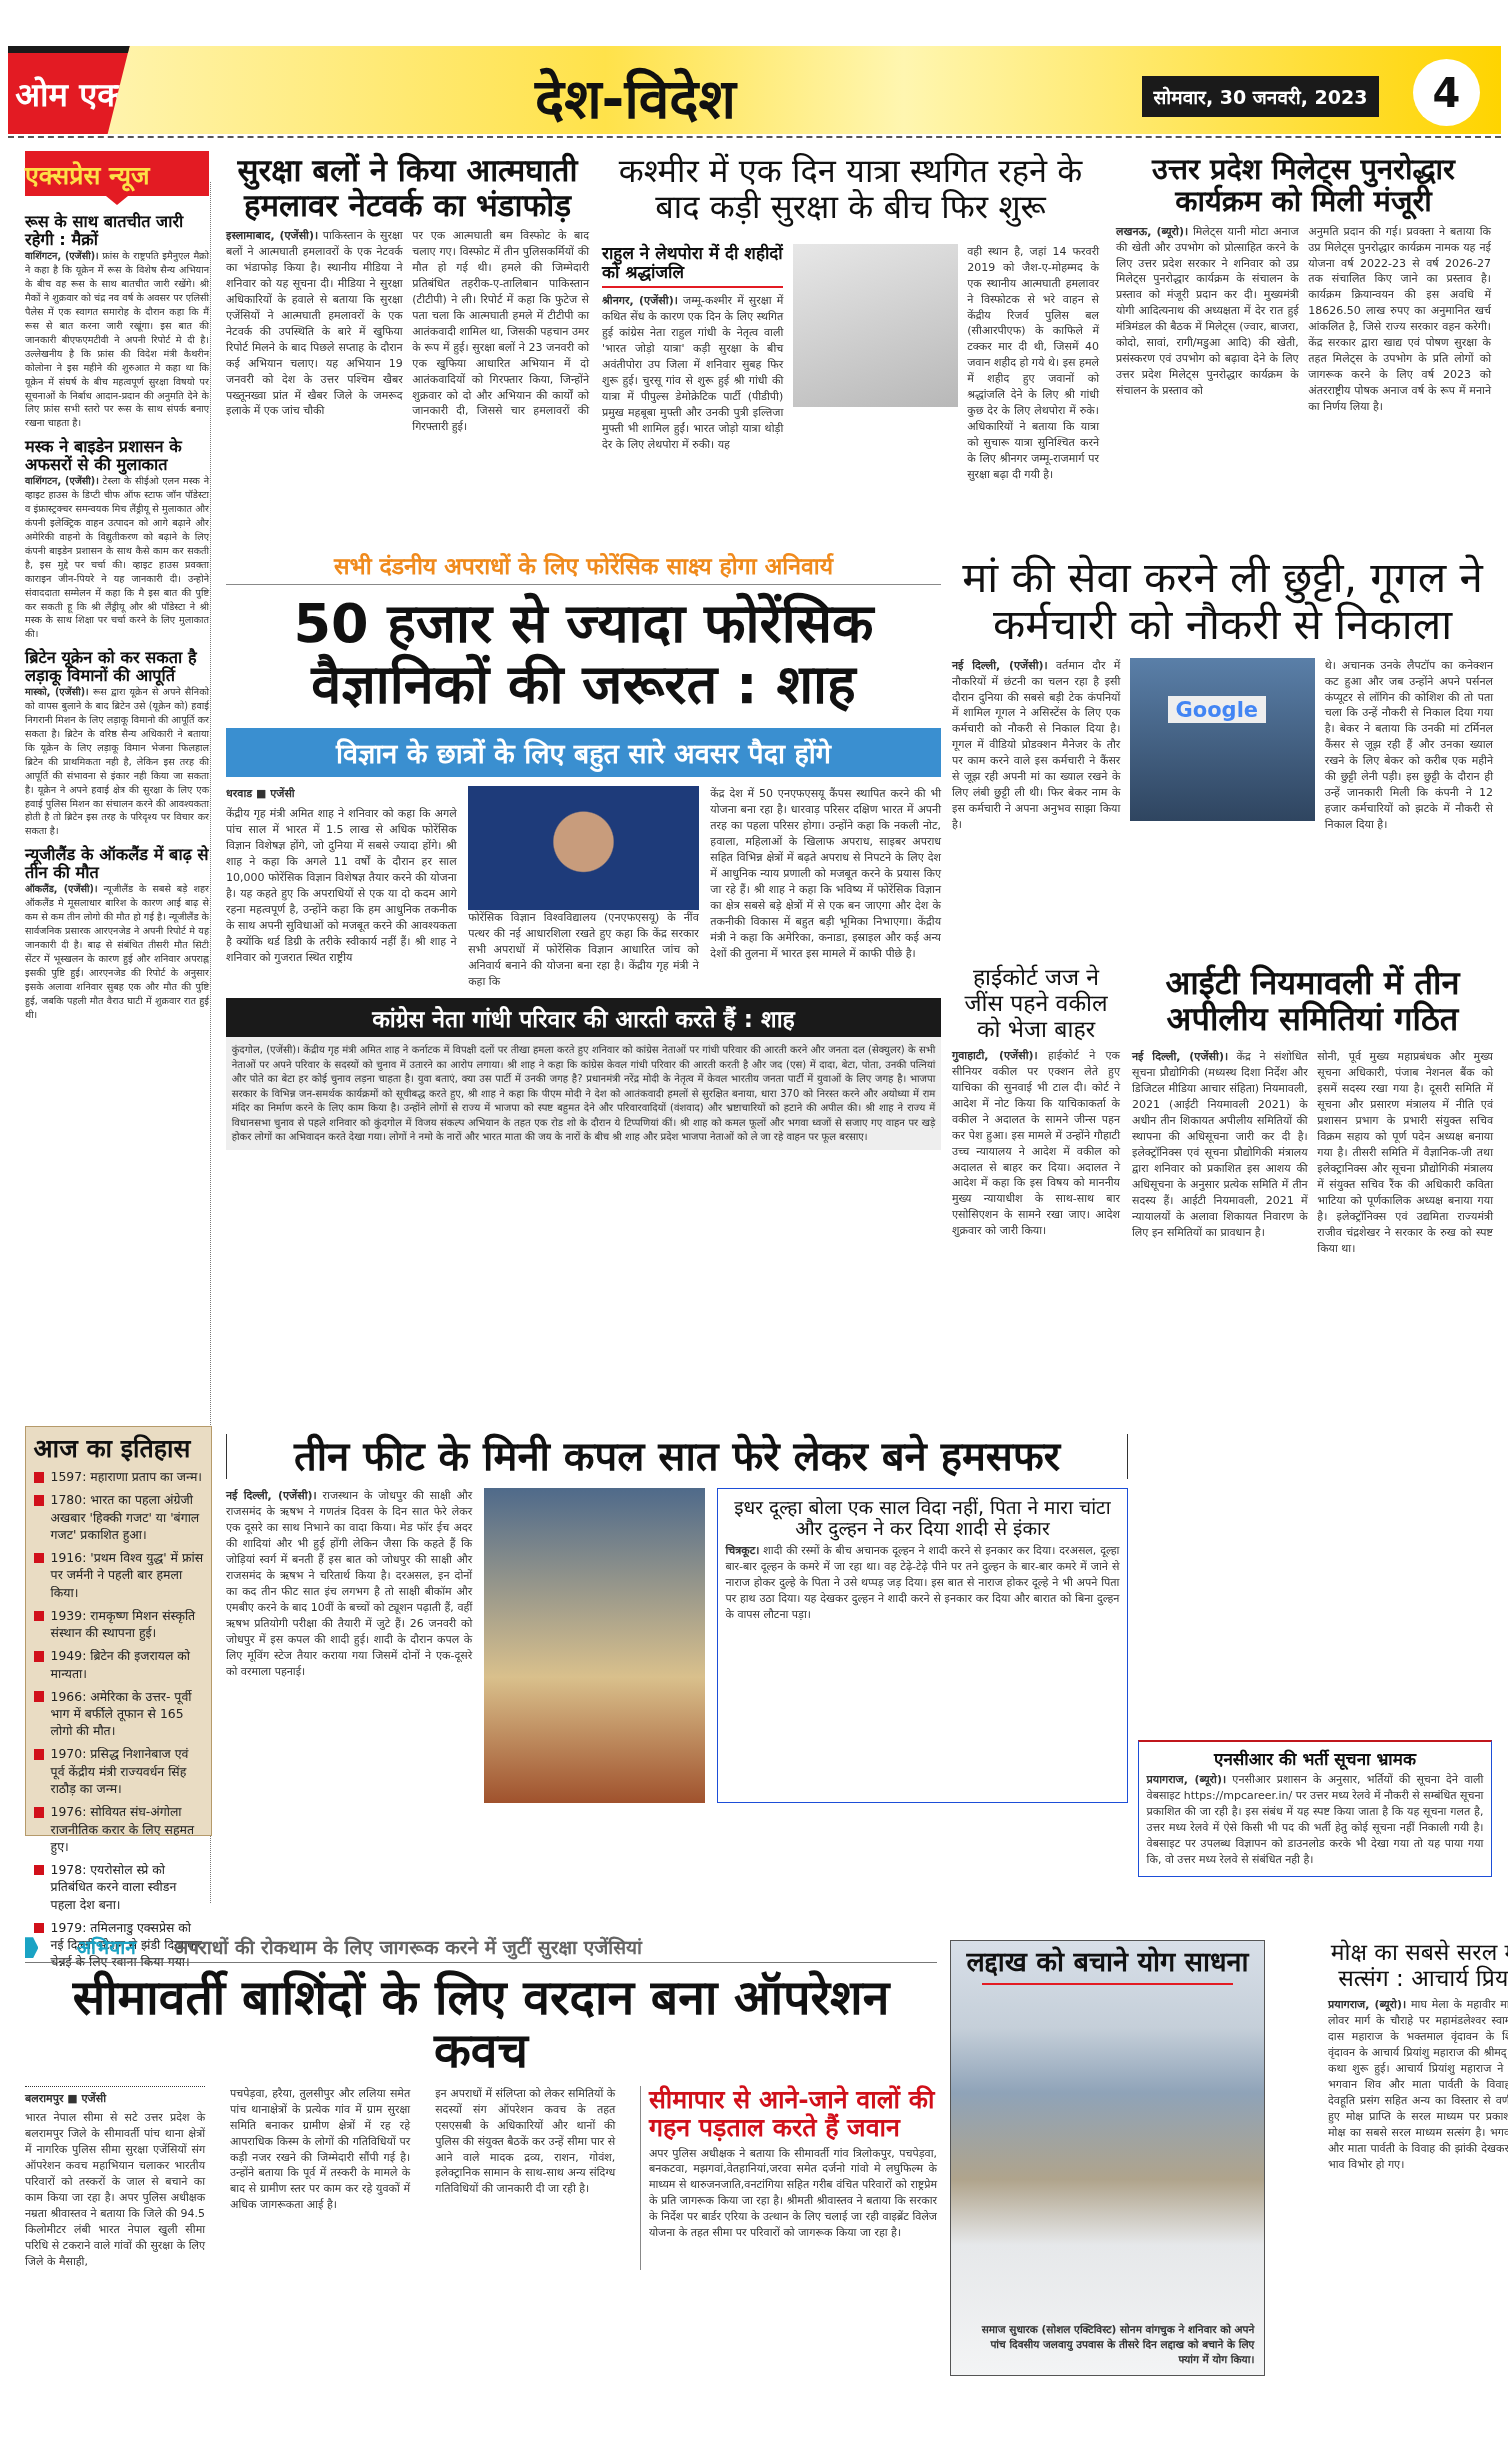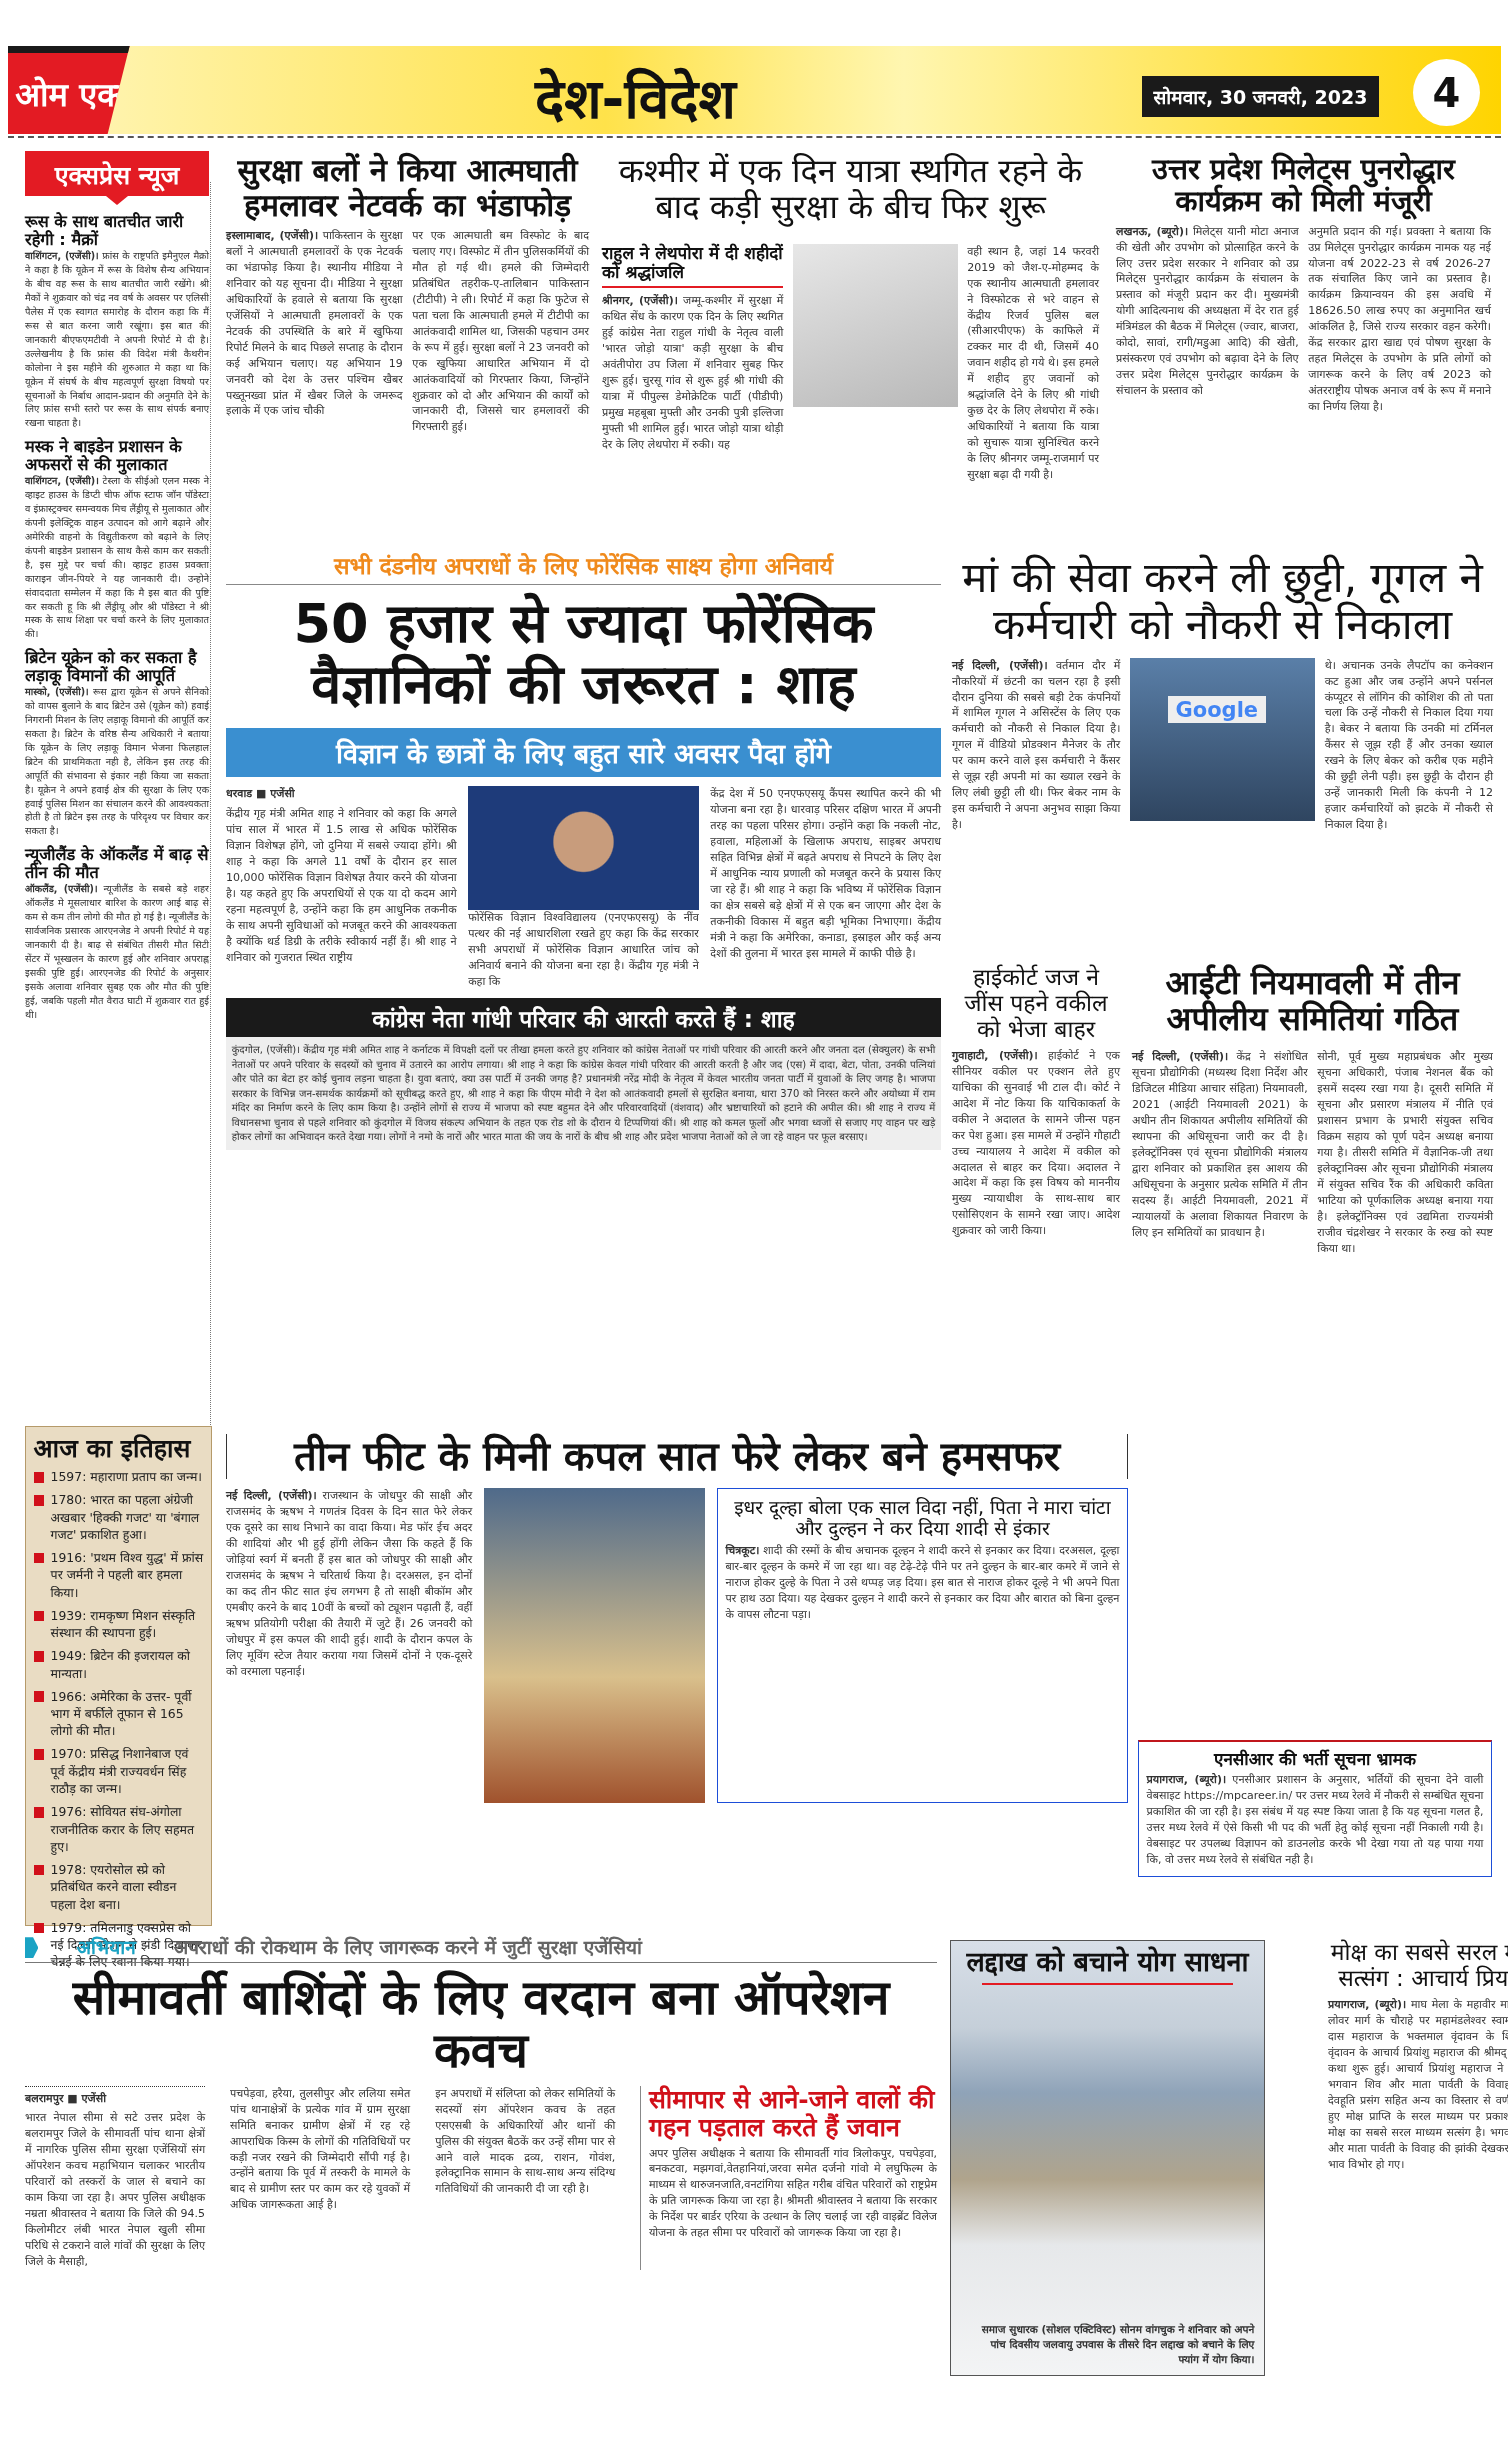--- a/index.html
+++ b/index.html
@@ -6,21 +6,21 @@
 body{width:1508px;height:2447px;background:#fff;font-family:"DejaVu Sans",sans-serif;color:#222;position:relative;overflow:hidden}
 .abs{position:absolute}
 .hdr-bar{left:7.6px;top:46px;width:1493px;height:88px;background:linear-gradient(90deg,#fff7c0,#ffe24a 40%,#fff6b0 60%,#ffd400);}
 .brand{left:7.6px;top:46px;height:88px;width:122px;background:#e31b23;border-top:7.6px solid #1a1a1a;clip-path:polygon(0 0,100% 0,82% 100%,0 100%);display:flex;align-items:center;padding-left:7.6px;color:#fff;font-weight:bold;font-size:32.5px;white-space:nowrap}
 .section-title{left:535px;top:59px;font-size:55px;font-weight:bold;color:#111}
 .datebox{left:1142px;top:76px;background:#1a1a1a;color:#fff;font-size:19px;font-weight:bold;padding:7.6px 11.5px}
 .pagenum{left:1413px;top:59px;width:67px;height:67px;border-radius:50%;background:#fff;font-size:40px;font-weight:bold;display:flex;align-items:center;justify-content:center;color:#111}
 .dash{left:7.6px;top:136px;width:1493px;border-top:2.9px dashed #555}
 .head{font-weight:bold;color:#111;line-height:1.12}
 .body{font-size:11px;line-height:1.45;color:#333;text-align:justify}
-.red-tag{background:#e31b23;color:#ffffff;font-weight:bold;font-size:25px;text-align:center;padding:5.7px 0}
+.red-tag{background:#e31b23;color:#fde047;font-weight:bold;font-size:25px;text-align:left;padding:5.7px 0}
 .col-sep{border-left:1px dotted #777}
 .img{background:#999}
 .black-band{background:#1a1a1a;color:#fff;font-weight:bold;font-size:23px;text-align:center;padding:3.8px 0}
 .blue-band{background:#3a8fd0;color:#fff;font-size:27px;text-align:center;padding:5.7px 0;font-weight:bold}
 .history{background:#e9dcc3;border:1px solid #b59a6a;padding:7.6px}
 .history li{list-style:none;font-size:12.4px;line-height:1.4;margin-bottom:5.7px;padding-left:17px;position:relative}
 .history li::before{content:"";position:absolute;left:0;top:3.8px;width:10.5px;height:10.5px;background:#d1101a}
 .orange{color:#f08a1c}
 .boxed{border:1px solid #1d4ed8;padding:7.6px}
 </style>
@@ -49,21 +49,21 @@
     <div class="head" style="font-size:16.3px">ब्रिटेन यूक्रेन को कर सकता है लड़ाकू विमानों की आपूर्ति</div>
     <div class="body" style="font-size:9.6px"><b>मास्को, (एजेंसी)।</b> <span>रूस द्वारा यूक्रेन से अपने सैनिको को वापस बुलाने के बाद ब्रिटेन उसे (यूक्रेन को) हवाई निगरानी मिशन के लिए लड़ाकू विमानो की आपूर्ति कर सकता है। ब्रिटेन के वरिष्ठ सैन्य अधिकारी ने बताया कि यूक्रेन के लिए लड़ाकू विमान भेजना फिलहाल ब्रिटेन की प्राथमिकता नही है, लेकिन इस तरह की आपूर्ति की संभावना से इंकार नही किया जा सकता है। यूक्रेन ने अपने हवाई क्षेत्र की सुरक्षा के लिए एक हवाई पुलिस मिशन का संचालन करने की आवश्यकता होती है तो ब्रिटेन इस तरह के परिदृश्य पर विचार कर सकता है।</span></div>
   </div>
   <div>
     <div class="head" style="font-size:16.3px">न्यूजीलैंड के ऑकलैंड में बाढ़ से तीन की मौत</div>
     <div class="body" style="font-size:9.6px"><b>ऑकलैंड, (एजेंसी)।</b> <span>न्यूजीलैंड के सबसे बड़े शहर ऑकलैंड मे मूसलाधार बारिश के कारण आई बाढ़ से कम से कम तीन लोगो की मौत हो गई है। न्यूजीलैंड के सार्वजनिक प्रसारक आरएनजेड ने अपनी रिपोर्ट मे यह जानकारी दी है। बाढ़ से संबंधित तीसरी मौत सिटी सेंटर में भूस्खलन के कारण हुई और शनिवार अपराह्न इसकी पुष्टि हुई। आरएनजेड की रिपोर्ट के अनुसार इसके अलावा शनिवार सुबह एक और मौत की पुष्टि हुई, जबकि पहली मौत वैराउ घाटी में शुक्रवार रात हुई थी।</span></div>
   </div>
 </div>
 <div class="abs col-sep" style="left:210px;top:182px;height:1721px"></div>
 
-<div class="abs history" style="left:25px;top:1426px;width:187px;height:500px">
+<div class="abs history" style="left:25px;top:1426px;width:187px;height:410px">
   <div class="head" style="font-size:25px;margin-bottom:5.7px">आज का इतिहास</div>
   <ul>
     <li>1597: महाराणा प्रताप का जन्म।</li>
     <li>1780: भारत का पहला अंग्रेजी अखबार 'हिक्की गजट' या 'बंगाल गजट' प्रकाशित हुआ।</li>
     <li>1916: 'प्रथम विश्व युद्ध' में फ्रांस पर जर्मनी ने पहली बार हमला किया।</li>
     <li>1939: रामकृष्ण मिशन संस्कृति संस्थान की स्थापना हुई।</li>
     <li>1949: ब्रिटेन की इजरायल को मान्यता।</li>
     <li>1966: अमेरिका के उत्तर- पूर्वी भाग में बर्फीले तूफान से 165 लोगो की मौत।</li>
     <li>1970: प्रसिद्ध निशानेबाज एवं पूर्व केंद्रीय मंत्री राज्यवर्धन सिंह राठौड़ का जन्म।</li>
     <li>1976: सोवियत संघ-अंगोला राजनीतिक करार के लिए सहमत हुए।</li>

